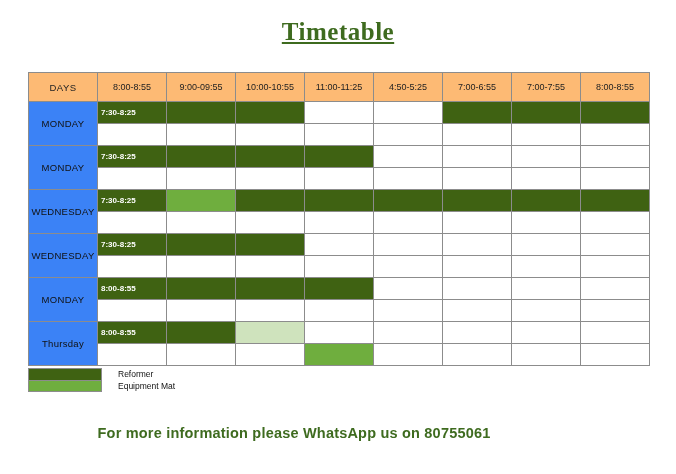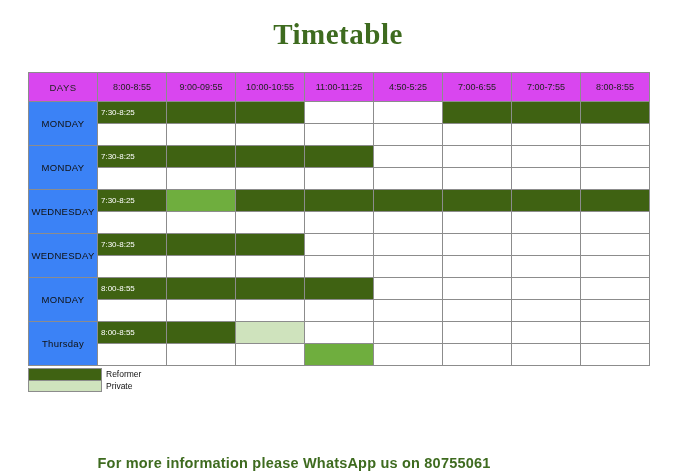--- a/index.html
+++ b/index.html
@@ -15,23 +15,24 @@
     overflow: hidden;
   }
   .page-title {
     position: absolute;
     top: 18px;
     left: 0;
     width: 676px;
     text-align: center;
     font-family: "Liberation Serif", serif;
     font-weight: bold;
-    font-size: 29px;
+    font-size: 25px;
     color: #3e6b1f;
     letter-spacing: 0.5px;
+    text-decoration: underline;
   }
   .table-wrap {
     position: absolute;
     left: 28px;
     top: 72px;
     width: 622px;
   }
   table.timetable {
     border-collapse: collapse;
     width: 622px;
@@ -42,21 +43,21 @@
     padding: 0;
     margin: 0;
   }
   .hdr-cell {
     height: 28px;
     font-size: 9px;
     color: #222;
     text-align: center;
     font-weight: normal;
     vertical-align: middle;
-    background: #d946ef;
+    background: #fdba74;
   }
   .hdr-days {
     font-size: 9.5px;
     letter-spacing: 0.5px;
   }
   .day-cell {
     width: 82px;
     font-size: 9.5px;
     text-align: center;
     vertical-align: middle;
@@ -65,21 +66,21 @@
     letter-spacing: 0.3px;
   }
   .slot {
     height: 21px;
     vertical-align: middle;
     position: relative;
   }
   .slot .lbl {
     font-size: 8px;
     color: #ffffff;
-    font-weight: normal;
+    font-weight: bold;
     padding-left: 3px;
     display: block;
     line-height: 12px;
     white-space: nowrap;
   }
   .empty { background: #ffffff; }
   .reformer { background: #3f6212; }
   .equipment { background: #6fae3e; }
   .private { background: #cfe3bd; }
 
@@ -98,34 +99,33 @@
     width: 74px;
     height: 12px;
     border: 1px solid #8c8c8c;
     border-bottom: none;
     box-sizing: border-box;
   }
   .legend-row:last-child .legend-swatch { border-bottom: 1px solid #8c8c8c; }
   .legend-label {
     font-size: 8.5px;
     color: #111;
-    padding-left: 4px;
+    padding-left: 16px;
     line-height: 12px;
   }
   .footer-note {
     position: absolute;
     left: 0;
     top: 425px;
     width: 588px;
     text-align: center;
     font-size: 14.5px;
     font-weight: bold;
     color: #3e6b1f;
     letter-spacing: 0.2px;
-    margin-top: 30px;
   }
 </style>
 </head>
 <body>
 
 <div class="page-title">Timetable</div>
 
 <div class="table-wrap">
   <table class="timetable">
     <thead>
@@ -283,18 +283,18 @@
       </tbody>
   </table>
 </div>
 
 <div class="legend">
     <div class="legend-row">
       <div class="legend-swatch reformer"></div>
       <div class="legend-label">Reformer</div>
     </div>
     <div class="legend-row">
-      <div class="legend-swatch private"></div>
-      <div class="legend-label">Private</div>
+      <div class="legend-swatch equipment"></div>
+      <div class="legend-label">Equipment Mat</div>
     </div>
   </div>
 
 <div class="footer-note">For more information please WhatsApp us on 80755061</div>
 
 </body></html>

